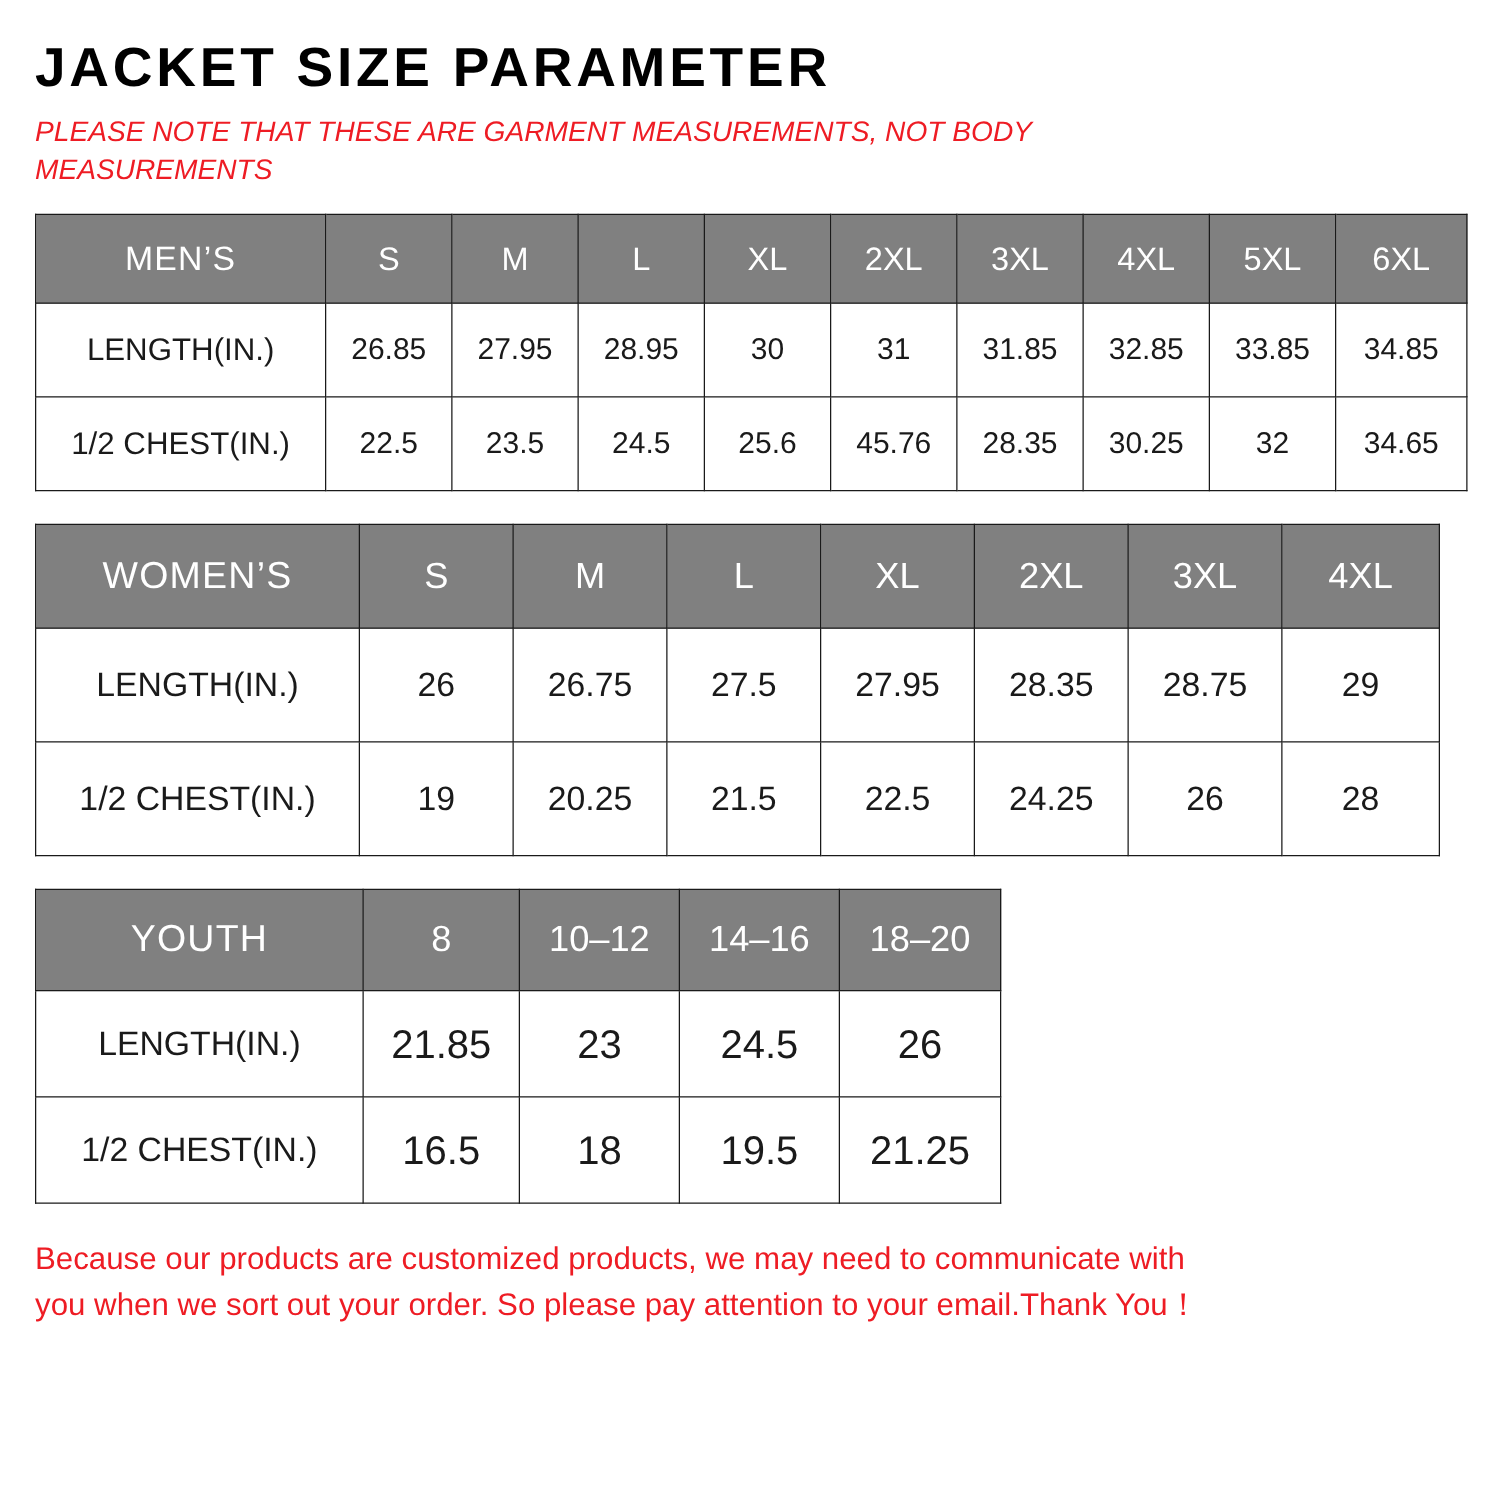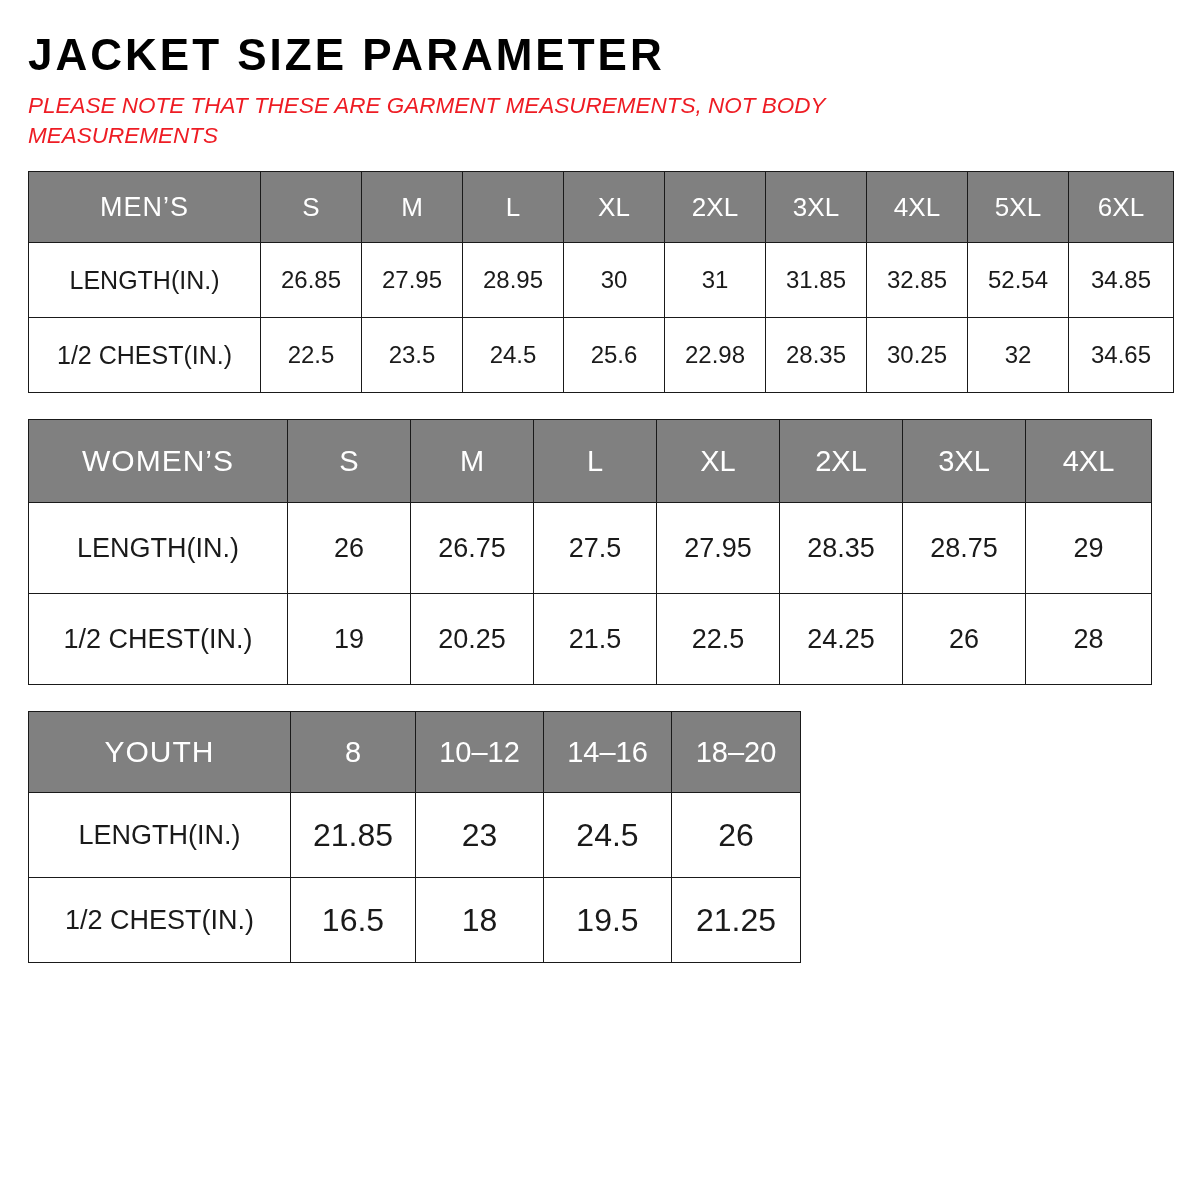--- a/index.html
+++ b/index.html
@@ -127,30 +127,30 @@
     <tbody>
       <tr>
         <td class="rowlabel">LENGTH(IN.)</td>
         <td>26.85</td>
         <td>27.95</td>
         <td>28.95</td>
         <td>30</td>
         <td>31</td>
         <td>31.85</td>
         <td>32.85</td>
-        <td>52.54</td>
+        <td>33.85</td>
         <td>34.85</td>
       </tr>
       <tr>
         <td class="rowlabel">1/2 CHEST(IN.)</td>
         <td>22.5</td>
         <td>23.5</td>
         <td>24.5</td>
         <td>25.6</td>
-        <td>22.98</td>
+        <td>45.76</td>
         <td>28.35</td>
         <td>30.25</td>
         <td>32</td>
         <td>34.65</td>
       </tr>
     </tbody>
   </table>
 
   <table class="size-table tbl-women">
     <colgroup>
@@ -227,14 +227,15 @@
       <tr>
         <td class="rowlabel">1/2 CHEST(IN.)</td>
         <td>16.5</td>
         <td>18</td>
         <td>19.5</td>
         <td>21.25</td>
       </tr>
     </tbody>
   </table>
 
+  <p class="footer-note">Because our products are customized products, we may need to communicate with you when we sort out your order. So please pay attention to your email.Thank You！</p>
 
 </div>
 
 </body></html>

